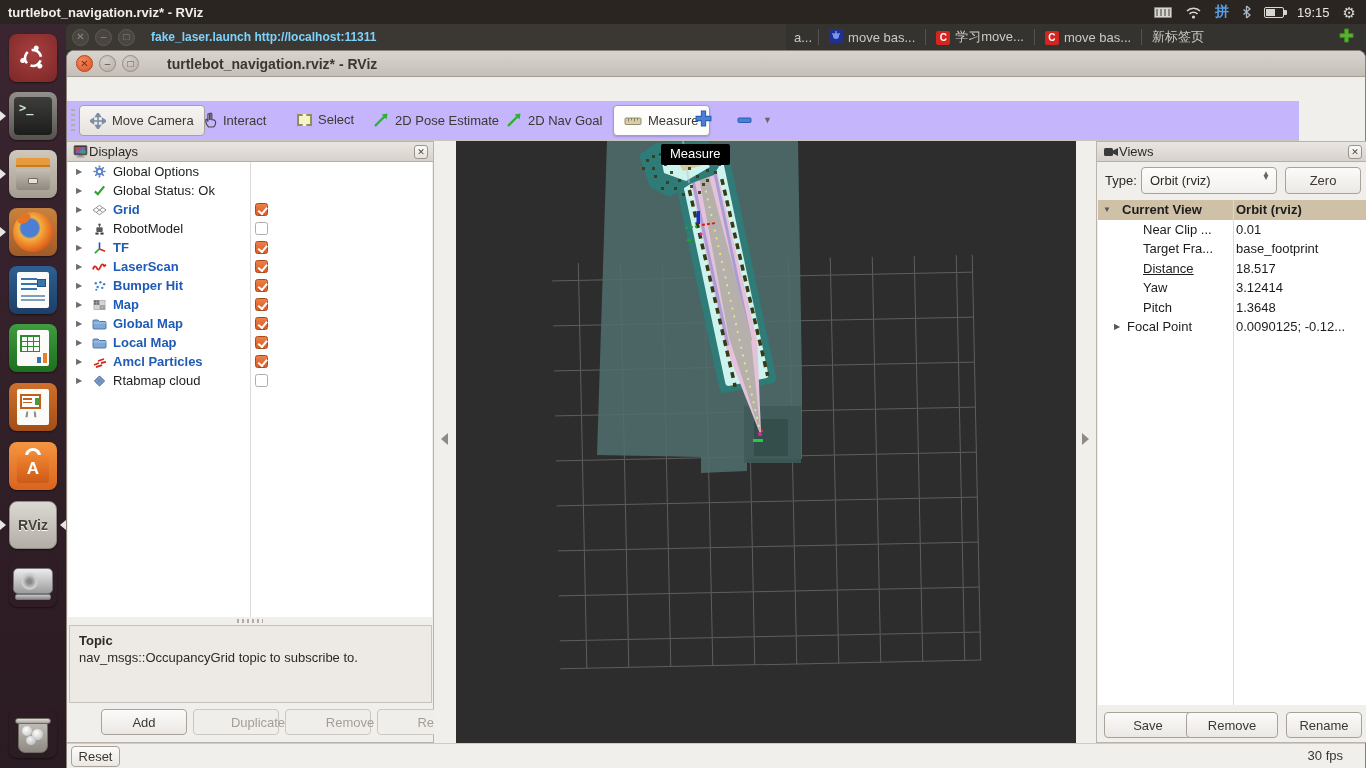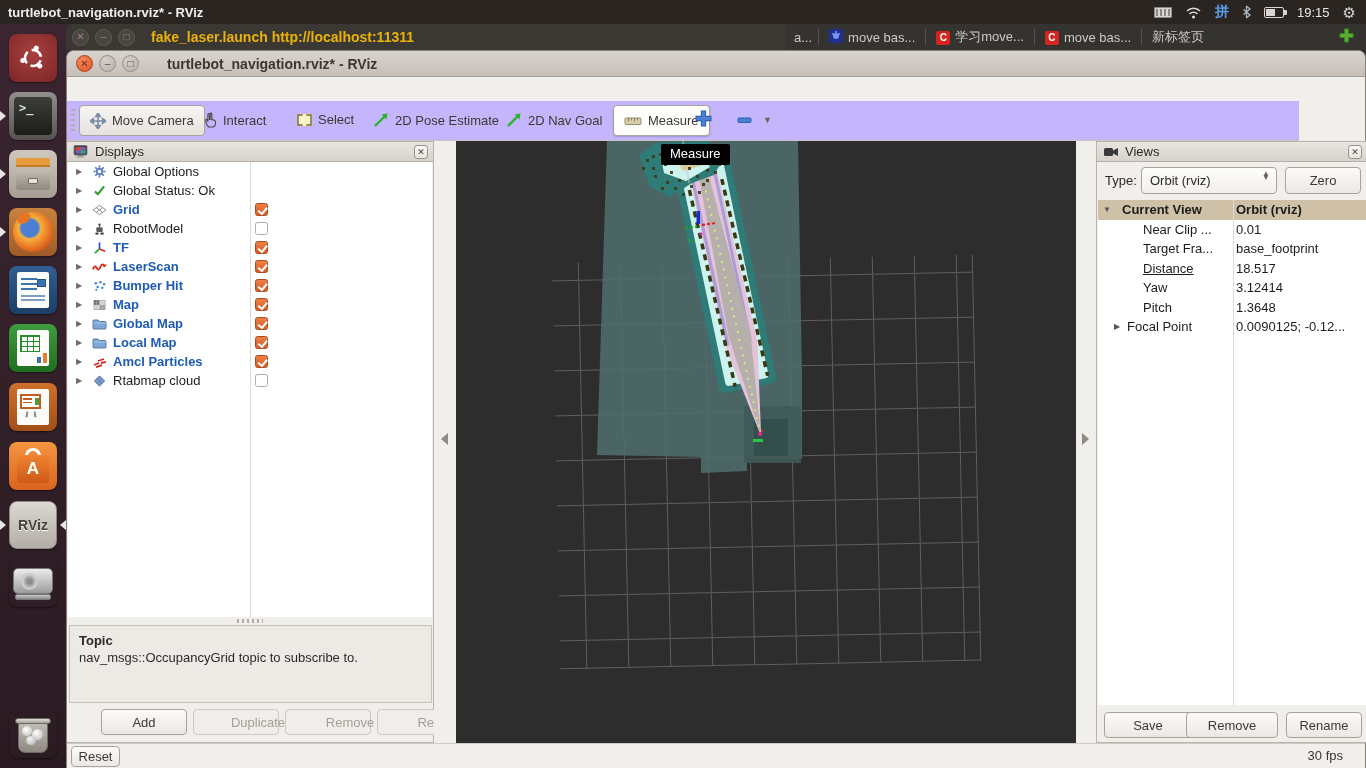--- a/index.html
+++ b/index.html
@@ -23,21 +23,21 @@
   #tray-pinyin{font-size:14px;font-weight:bold;color:#5a9fe8;}
   .gear-glyph{font-size:15px;color:#d8d6d2;line-height:1;}
 
   
   #strip{position:absolute;left:66px;top:24px;width:1300px;height:26px;}
   #term-bar{position:absolute;left:0;top:0;width:720px;height:26px;background:#3b3733;
     border-radius:6px 0 0 0;display:flex;align-items:center;}
   .wctl{width:17px;height:17px;border-radius:50%;display:flex;align-items:center;justify-content:center;
     font-size:10px;line-height:1;margin-left:6px;}
   .wctl.dim{background:#4a4540;border:1px solid #5f5a53;color:#8f8a82;}
-  #term-title{margin-left:16px;font-size:14px;font-weight:bold;color:#eab308;}
+  #term-title{margin-left:16px;font-size:12px;font-weight:bold;color:#7dd3fc;}
   #tab-bar{position:absolute;left:720px;top:0;width:580px;height:26px;background:#34332f;
     display:flex;align-items:center;color:#cdc9c2;font-size:13px;}
   .tab-sep{width:1px;height:16px;background:#56534d;margin:0 6px;}
   .tab{display:flex;align-items:center;gap:5px;padding:0 4px;white-space:nowrap;}
   .paw{width:14px;height:14px;background:#20308f;border-radius:2px;display:inline-block;position:relative;}
   .paw::after{content:"";position:absolute;left:4px;top:4px;width:6px;height:6px;border-radius:50%;
     background:#7a95ee;box-shadow:-3px -2px 0 -2px #7a95ee,3px -2px 0 -2px #7a95ee,0 -4px 0 -2px #7a95ee;}
   .csdn{width:14px;height:14px;background:#d4261e;border-radius:2px;color:#fff;font-size:10px;
     font-weight:bold;display:inline-flex;align-items:center;justify-content:center;}
   #newtab-plus{margin-left:auto;margin-right:12px;}
@@ -72,21 +72,21 @@
     background:repeating-linear-gradient(#b3ada5 0 2px,transparent 2px 5px);}
   .tool{position:absolute;display:flex;align-items:center;gap:6px;font-size:13px;color:#3c3833;top:11px;}
   .tool-btn{top:4px;height:31px;padding:0 10px;border:1px solid #a9a29a;border-radius:4px;
     background:linear-gradient(#f7f5f3,#e6e2dd);}
   .tool-btn.hov{background:#fdfdfc;box-shadow:0 1px 2px rgba(0,0,0,.18);}
   .sel-icon{width:15px;height:12px;background:#f8f2c8;border:2px dashed #8f8f56;display:inline-block;}
   .caret{font-size:9px;color:#6a655f;}
 
   
   .panel{position:absolute;background:#f1efec;border:1px solid #b9b3ac;}
-  .phdr{position:absolute;left:0;top:0;right:0;height:20px;display:flex;align-items:center;gap:6px;
+  .phdr{position:absolute;left:0;top:0;right:0;height:20px;display:flex;align-items:center;gap:0;
     padding:0 5px;background:linear-gradient(#e9e5e1,#d7d2cb);border-bottom:1px solid #b5afa7;
     font-size:13px;color:#2c2a26;}
   .pclose{margin-left:auto;width:14px;height:14px;border:1px solid #9a948c;border-radius:3px;
     background:linear-gradient(#fbfaf9,#e6e2dd);font-size:9px;line-height:12px;text-align:center;color:#4a453f;}
   .btn{border:1px solid #a9a29a;border-radius:4px;background:linear-gradient(#fcfbfa,#ebe8e4);
     font-size:13px;color:#3c3833;display:flex;align-items:center;justify-content:center;}
   .btn.disabled{color:#a49e96;background:#f0eeeb;border-color:#ccc7c0;padding-left:44px;}
 
   
   #displays{left:0;top:90px;width:367px;height:602px;border-left:none;}

